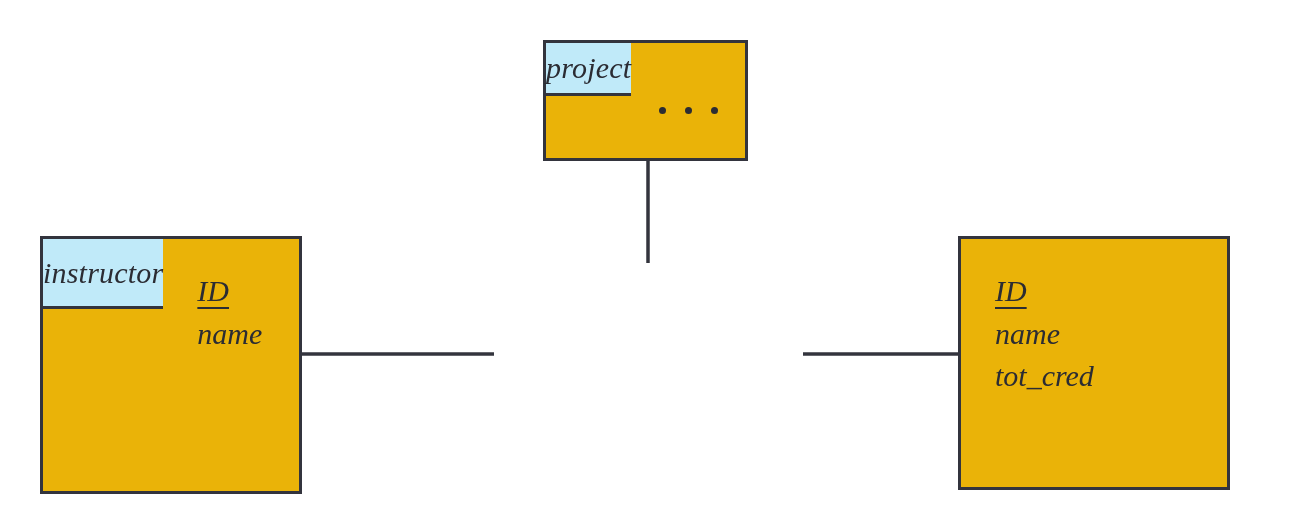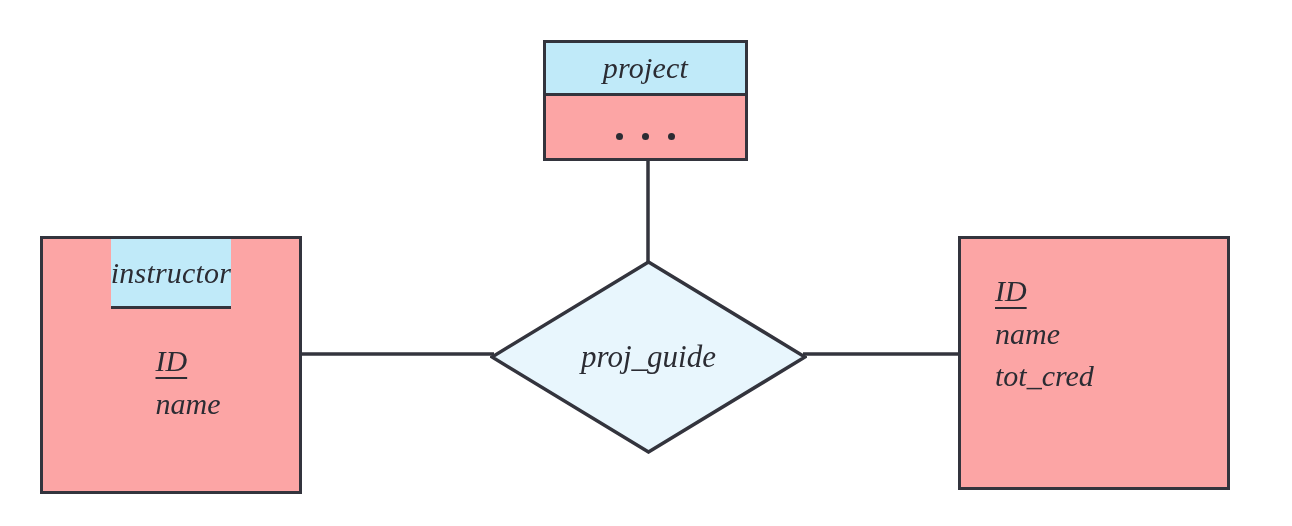--- a/index.html
+++ b/index.html
@@ -25,23 +25,23 @@
     top: 0;
     width: 1292px;
     height: 526px;
   }
 
   
   .entity {
     position: absolute;
     box-sizing: border-box;
     border: 3px solid #33343d;
-    background: #fca5a5;
+    background: #eab308;
     display: flex;
-    flex-direction: column;
+    flex-direction: row;
   }
   .entity-header {
     box-sizing: border-box;
     background: #c0eaf9;
     border-bottom: 3px solid #33343d;
     display: flex;
     align-items: center;
     justify-content: center;
     flex: 0 0 auto;
   }
@@ -100,21 +100,20 @@
     border-radius: 50%;
     background: #2b2c33;
   }
 
   
   #box-instructor {
     left: 40px;
     top: 236px;
     width: 262px;
     height: 258px;
-    align-items: center;
   }
   #box-instructor .entity-header { height: 70px; }
 
   
   #box-student {
     left: 958px;
     top: 236px;
     width: 272px;
     height: 254px;
   }
@@ -185,20 +184,14 @@
   </div>
 
   <div class="entity" id="box-student">
     <div class="entity-body">
       <span class="attr pk">ID</span>
       <span class="attr">name</span>
       <span class="attr">tot_cred</span>
     </div>
   </div>
 
-  <div id="rel-proj-guide">
-    <svg viewBox="0 0 317 194" preserveAspectRatio="none">
-      <polygon points="158.5,2 315,97 158.5,192 2,97" fill="#e8f6fd" stroke="#33343d" stroke-width="3.5" stroke-linejoin="miter"></polygon>
-    </svg>
-    <span class="rel-label">proj_guide</span>
-  </div>
 
 </div>
 
 </body></html>

